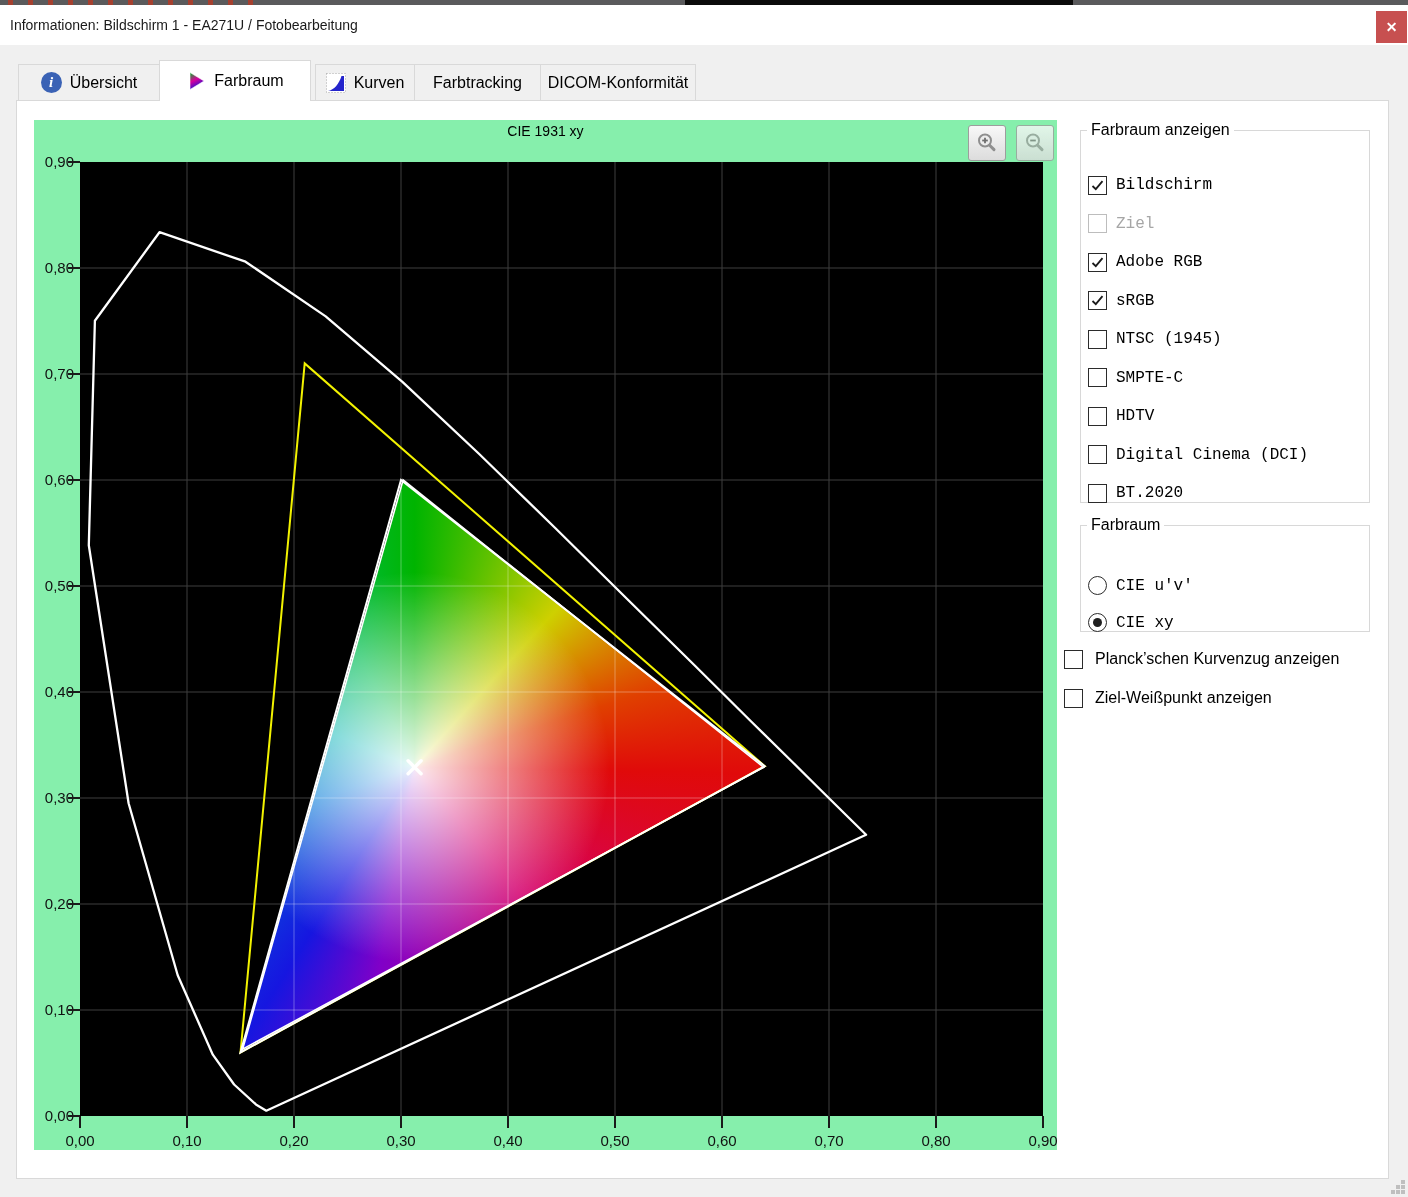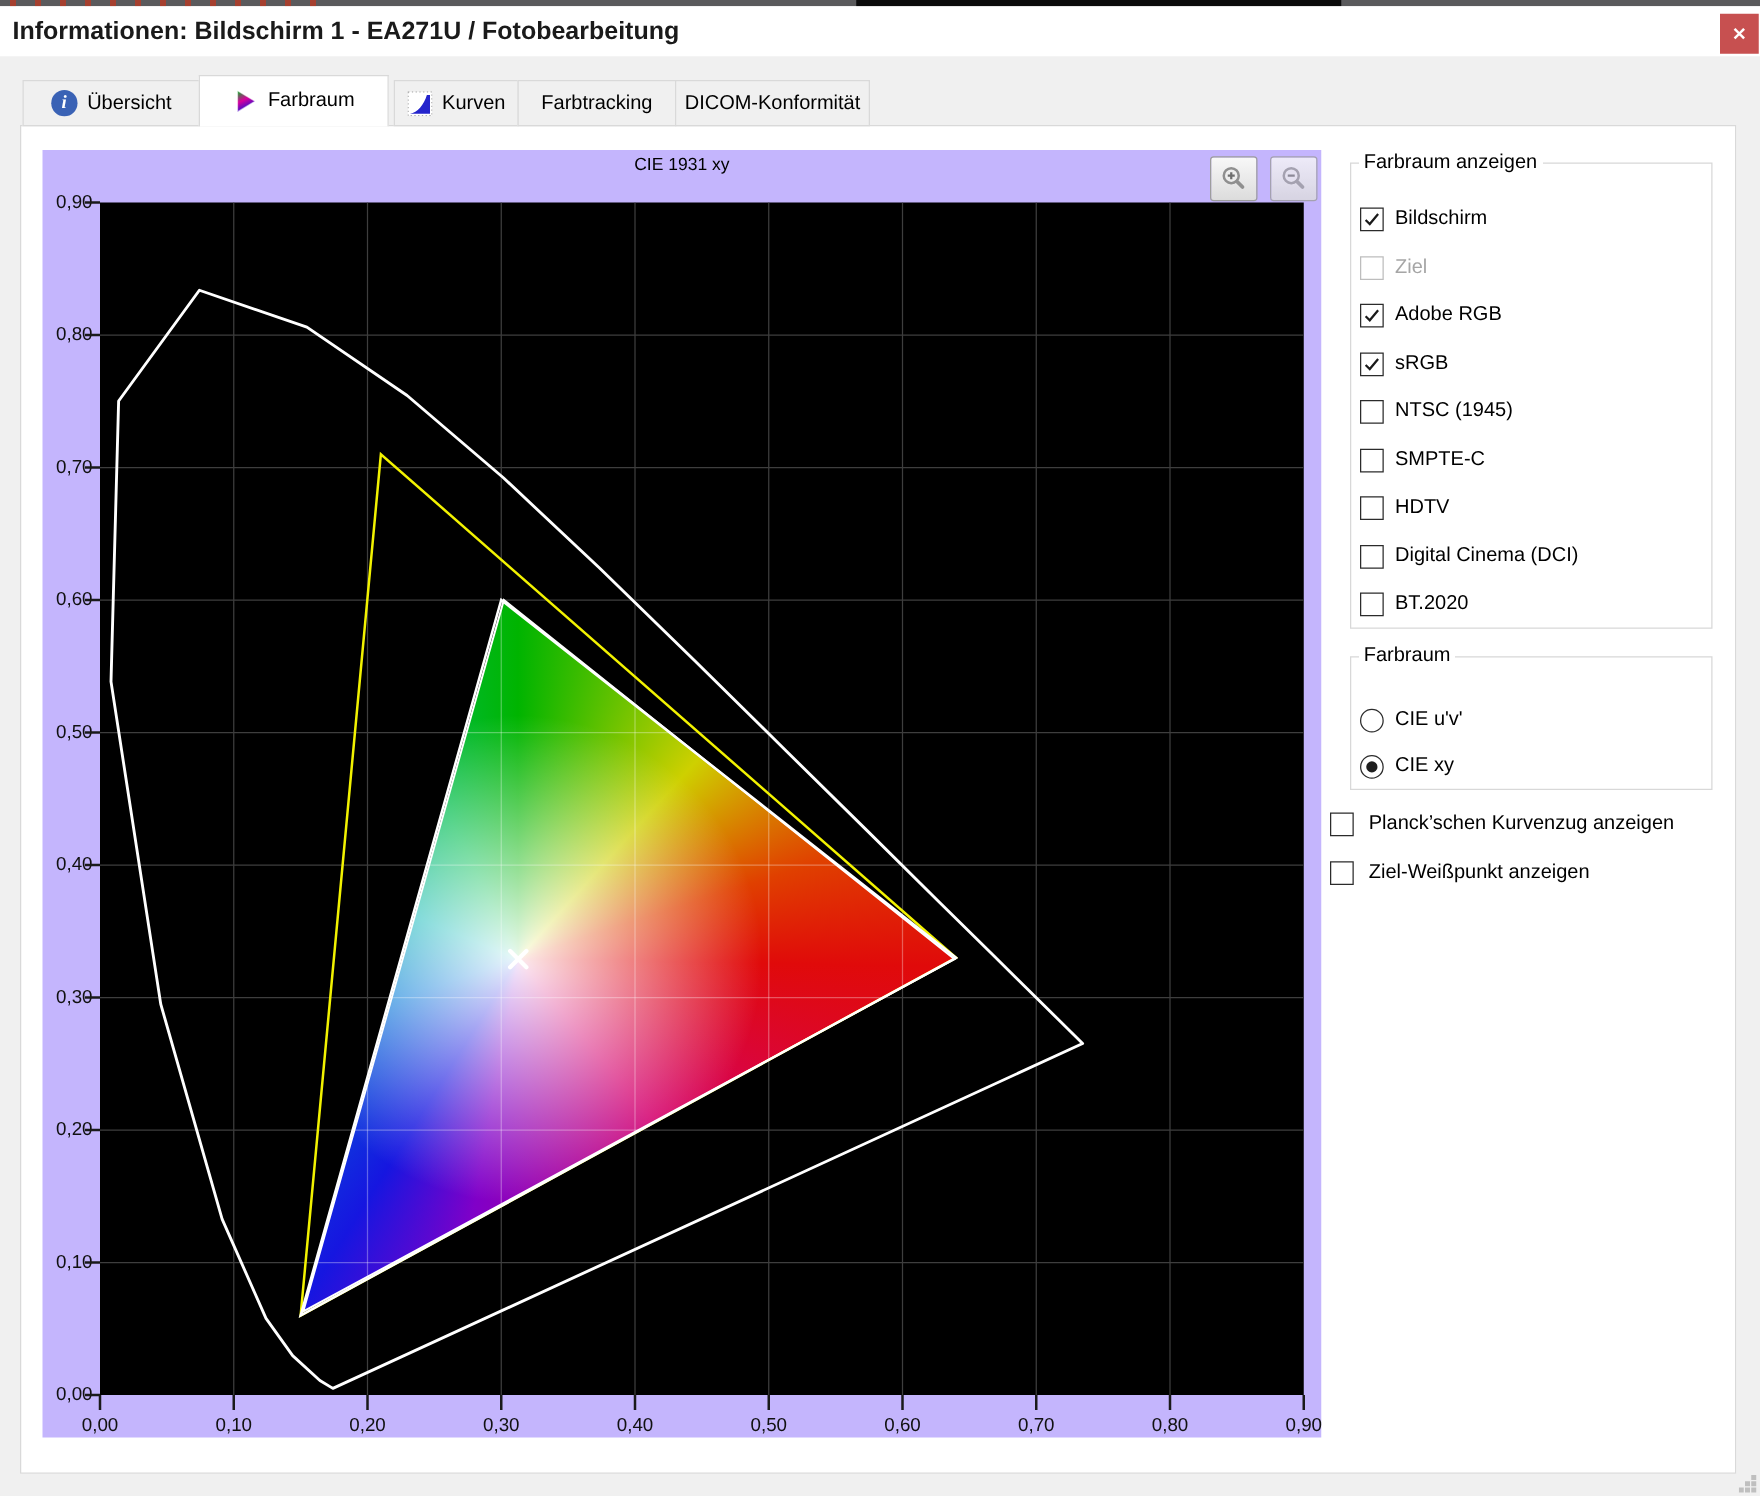--- a/index.html
+++ b/index.html
@@ -8,56 +8,56 @@
     background:#f0f0f0;font-family:"Liberation Sans","DejaVu Sans",sans-serif;
     -webkit-font-smoothing:antialiased;color:#000;
   }
   
   .top-strip{position:absolute;left:0;top:0;width:1408px;height:5px;background:#5a5a5c;}
   .top-strip .red-dashes{position:absolute;left:8px;top:0;width:246px;height:5px;
     background:repeating-linear-gradient(90deg,#a5402f 0 5px,transparent 5px 20px);}
   .top-strip .black-seg{position:absolute;left:685px;top:0;width:388px;height:5px;background:#0b0b0b;}
   
   .titlebar{position:absolute;left:0;top:5px;width:1408px;height:40px;background:#ffffff;}
-  .title{position:absolute;left:10px;top:0;height:40px;line-height:40px;font-size:20px;color:#1a1a1a;white-space:nowrap;font-weight:bold;}
+  .title{position:absolute;left:10px;top:0;height:40px;line-height:40px;font-size:14px;color:#1a1a1a;white-space:nowrap;}
   .close-btn{position:absolute;right:1px;top:6px;width:31px;height:32px;background:#c75050;border:none;
     display:flex;align-items:center;justify-content:center;cursor:pointer;padding:0;}
   .close-btn span{color:#fff;font-size:14px;font-weight:bold;line-height:1;}
   
   .tabbar{position:absolute;left:18px;top:60px;height:41px;display:flex;align-items:flex-end;z-index:5;}
   .tab{box-sizing:border-box;height:37px;display:flex;align-items:center;justify-content:center;gap:8px;
     background:#f0f0f0;border:1px solid #d9d9d9;margin-right:-1px;font-size:16px;cursor:pointer;}
   .tab.on{height:41px;background:#fff;border-bottom:none;margin-right:4px;position:relative;z-index:6;}
   .t0{width:142px}.t1{width:152px}.t2{width:100px}.t3{width:127px}.t4{width:156px}
   .info-badge{width:21px;height:21px;border-radius:50%;background:#3a62b5;color:#fff;display:flex;align-items:center;justify-content:center;
     font-family:"Liberation Serif",serif;font-style:italic;font-weight:bold;font-size:15px;}
   
   .content{position:absolute;left:16px;top:100px;width:1373px;height:1079px;background:#fff;border:1px solid #d9d9d9;box-sizing:border-box;}
   
-  .chart-panel{position:absolute;left:34px;top:120px;width:1023px;height:1030px;background:#c4b5fd;z-index:2;}
+  .chart-panel{position:absolute;left:34px;top:120px;width:1023px;height:1030px;background:#86efac;z-index:2;}
   .chart-title{position:absolute;left:0;top:3px;width:100%;text-align:center;font-size:14px;color:#000;}
   .zoom-btn{position:absolute;top:5px;width:38px;height:36px;border:1px solid #9d9d9d;border-radius:3px;
     background:linear-gradient(#f8f8f8,#dcdcdc);display:flex;align-items:center;justify-content:center;cursor:pointer;padding:0;}
   .zoom-in{left:934px;}
   .zoom-out{left:982px;opacity:.8;}
   .plot{position:absolute;left:46px;top:42px;width:963px;height:954px;background:#000;}
   .plot svg{position:absolute;left:0;top:0;}
   #gamut-fill{position:absolute;left:0;top:0;width:963px;height:954px;}
   #grid-svg{z-index:1}#gamut-fill{z-index:2}#overlay-svg{z-index:3}
   .ylabels span{position:absolute;width:40px;text-align:right;font-size:15px;color:#111;}
   .xlabels span{position:absolute;transform:translateX(-50%);font-size:15px;color:#111;white-space:nowrap;}
   .tick{position:absolute;background:#1a1a1a;}
   
   fieldset.group{position:absolute;margin:0;padding:0;border:1px solid #d8d8d8;background:#fff;box-sizing:border-box;}
   fieldset.group legend{font-size:16px;padding:0 4px;margin-left:6px;}
   .g-show{left:1080px;top:121px;width:290px;height:382px;}
   .g-space{left:1080px;top:516px;width:290px;height:116px;}
   .g-show .rows{padding-top:27px;}
   .g-space .rows{padding-top:33px;}
-  .row{display:flex;height:38.5px;padding-left:7px;cursor:pointer;}
+  .row{display:flex;align-items:center;height:38.5px;padding-left:7px;cursor:pointer;font-family:Liberation Mono, monospace;}
   .g-space .row{height:37px;}
   .cb{width:19px;height:19px;box-sizing:border-box;border:1px solid #2b2b2b;background:#fff;flex:0 0 auto;
     display:flex;align-items:center;justify-content:center;}
   .cb svg{display:none;}
   .row.on .cb svg{display:block;}
   .row.dis .cb{border-color:#bdbdbd;}
   .row.dis .lbl{color:#a6a6a6;}
   .rad{width:19px;height:19px;box-sizing:border-box;border:1px solid #2b2b2b;border-radius:50%;background:#fff;flex:0 0 auto;
     display:flex;align-items:center;justify-content:center;}
   .rad i{display:none;width:9px;height:9px;border-radius:50%;background:#1f1f1f;}

